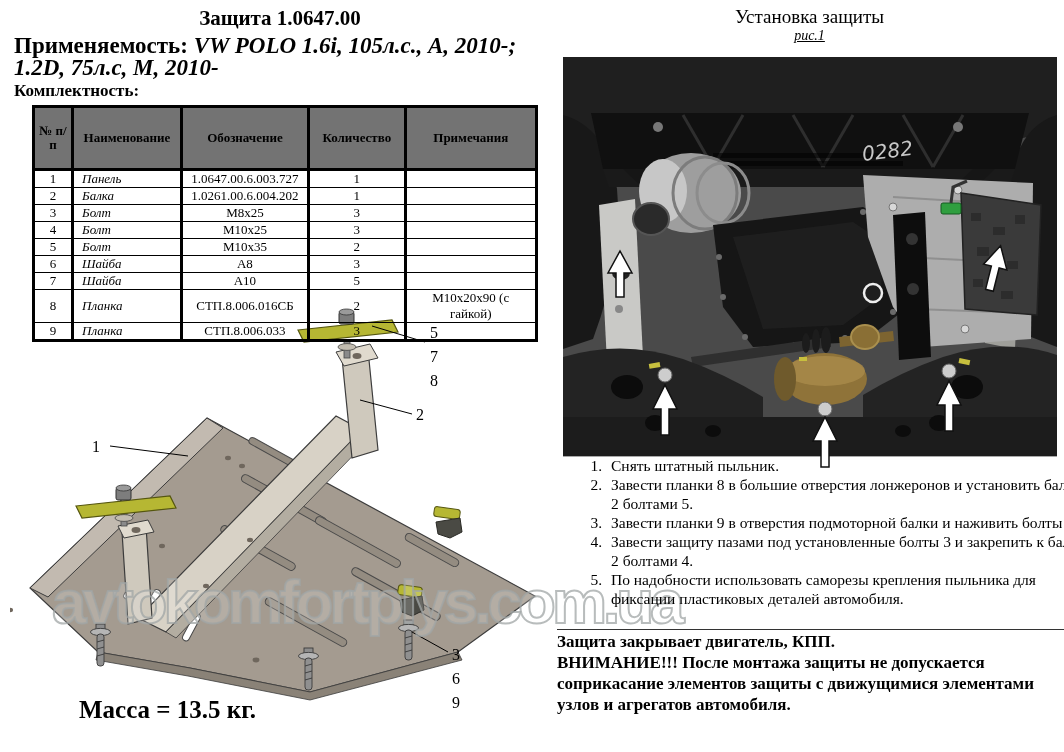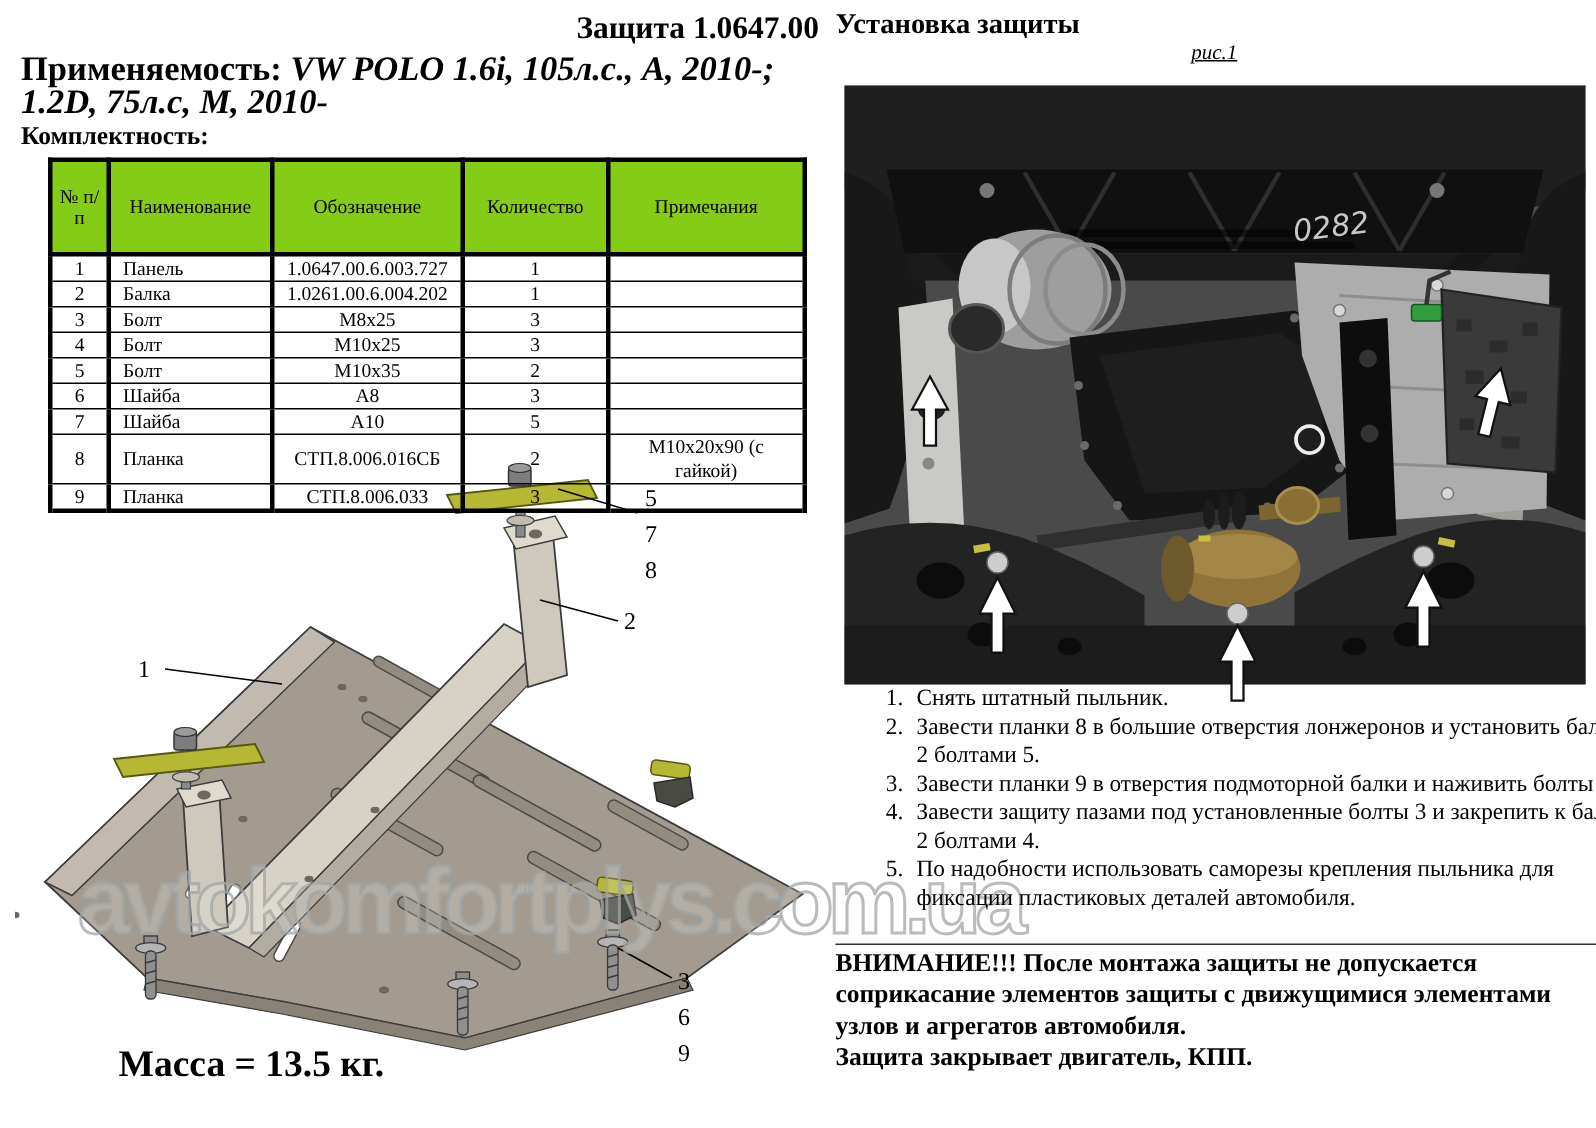--- a/index.html
+++ b/index.html
@@ -11,39 +11,39 @@
   .watermark{
     position:absolute;left:52px;top:566px;z-index:2;
     font-family:Liberation Sans, sans-serif;font-weight:bold;font-size:62px;
     letter-spacing:-4px;white-space:nowrap;
     color:rgba(255,255,255,0.18);
     -webkit-text-stroke:2px rgba(160,165,165,0.75);
     pointer-events:none;
   }
   
   .left-col{position:absolute;left:14px;top:6px;width:532px;z-index:3;}
-  .doc-title{margin:0;text-align:right;font-size:21px;font-weight:bold;}
+  .doc-title{margin:0;text-align:center;font-size:21px;font-weight:bold;}
   .applicability{margin:4px 0 0 0;font-size:23px;font-weight:bold;line-height:22px;}
   .applicability i{font-style:italic;}
   .kit-label{margin:2px 0 4px 0;font-size:17px;font-weight:bold;}
   table.parts{border-collapse:collapse;margin-left:18px;width:506px;table-layout:fixed;}
   table.parts, table.parts th{border:3px solid #000;}
   table.parts td{border-left:3px solid #000;border-right:3px solid #000;border-top:1px solid #000;border-bottom:1px solid #000;}
-  table.parts th{background:#84cc16;font-size:13px;font-weight:normal;padding:16px 2px;line-height:14px;}
+  table.parts th{background:#737373;font-size:13px;font-weight:bold;padding:16px 2px;line-height:14px;}
   table.parts td{font-size:13px;padding:0 4px;line-height:16px;text-align:center;}
-  table.parts td.name{text-align:left;padding-left:8px;}
+  table.parts td.name{text-align:left;padding-left:8px;font-style:italic;}
   .col-num{width:38px;}.col-name{width:106px;}.col-code{width:124px;}.col-qty{width:94px;}.col-note{width:128px;}
   .mass{position:absolute;left:55px;top:696px;font-size:25px;font-weight:bold;z-index:3;margin-left:24px;}
   
   .drawing{position:absolute;left:10px;top:300px;width:535px;height:408px;z-index:1;}
   .drawing svg{position:absolute;left:0;top:0;}
   .callout{position:absolute;font-size:16px;z-index:3;font-family:"Liberation Serif",serif;}
   
   .right-col{position:absolute;left:557px;top:6px;width:505px;z-index:3;}
-  .install-title{margin:0;text-align:left;font-size:19px;font-weight:bold;}
+  .install-title{margin:0;text-align:center;font-size:19px;font-weight:normal;}
   .figcap{margin:0;text-align:center;font-size:14px;font-style:italic;text-decoration:underline;}
   .photo{position:absolute;left:563px;top:57px;width:494px;height:412px;z-index:1;}
   ol.instructions{
     position:absolute;left:580px;top:456px;width:480px;margin:0;padding:0 0 0 26px;z-index:3;
     font-size:15.5px;line-height:19px;
   }
   ol.instructions li{padding-left:5px;margin:0;}
   .rule{position:absolute;left:557px;top:629px;width:507px;border-top:1.5px solid #333;z-index:3;}
   .note-block{position:absolute;left:557px;top:631px;width:505px;z-index:3;}
   .note-block p{margin:0;font-size:17px;font-weight:bold;line-height:21px;}
@@ -394,17 +394,17 @@
     <li>Снять штатный пыльник.</li>
     <li>Завести планки 8 в большие отверстия лонжеронов и установить балку 2 болтами 5.</li>
     <li>Завести планки 9 в отверстия подмоторной балки и наживить болты 3.</li>
     <li>Завести защиту пазами под установленные болты 3 и закрепить к балке 2 болтами 4.</li>
     <li>По надобности использовать саморезы крепления пыльника для фиксации пластиковых деталей автомобиля.</li>
   </ol>
 
   <div class="rule"></div>
 
   <div class="note-block">
+    <p>Защита закрывает двигатель, КПП.</p>
     <p>ВНИМАНИЕ!!!  После монтажа защиты не допускается соприкасание элементов защиты с движущимися элементами узлов и агрегатов автомобиля.</p>
-    <p>Защита закрывает двигатель, КПП.</p>
   </div>
 
 </div>
 
 </body></html>

